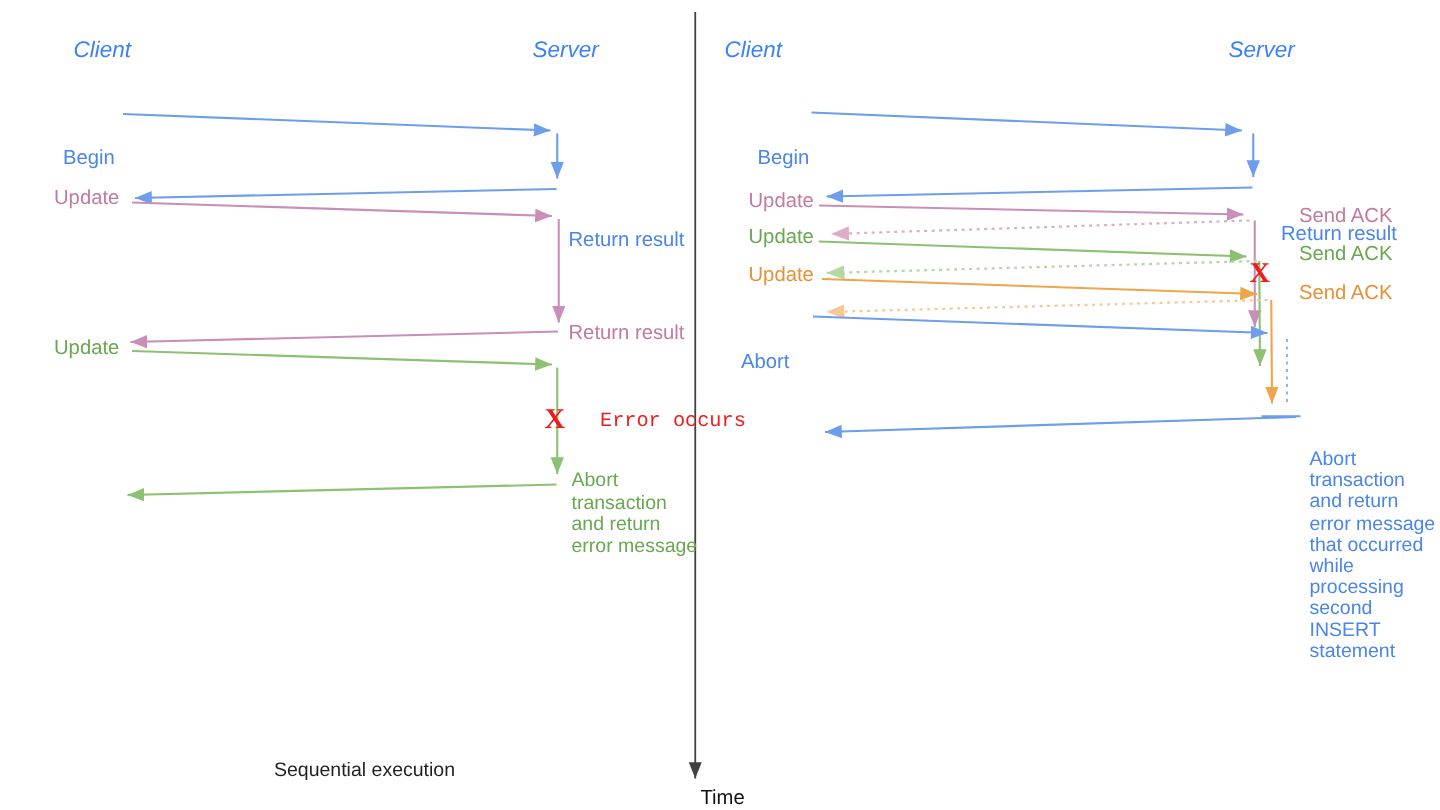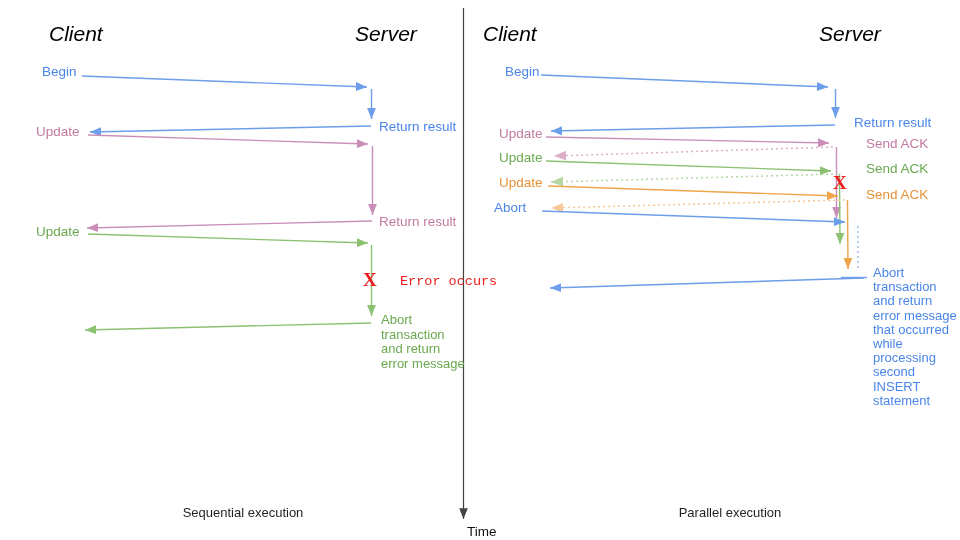--- a/index.html
+++ b/index.html
@@ -2,22 +2,22 @@
 <html><head>
 <meta charset="utf-8">
 <style>
   html,body{margin:0;padding:0;background:#ffffff;}
   .stage{
     position:relative;width:960px;height:540px;background:#ffffff;overflow:hidden;
     font-family:"Liberation Sans","DejaVu Sans",sans-serif;
   }
   .stage svg{position:absolute;left:0;top:0;}
   .lbl{position:absolute;white-space:nowrap;font-size:13.5px;line-height:15px;}
-  .hdr{font-style:italic;font-size:21px;color:#000000;}
-  .t-blue{color:#4a86e8;}
+  .hdr{font-style:italic;font-size:15px;color:#3b82f6;}
+  .t-blue{color:#4a86e8;margin-top:33px;}
   .t-pink{color:#c27ba0;}
   .t-green{color:#6aa84f;}
   .t-orange{color:#e69138;}
   .t-red{color:#ee1c1c;}
   .t-dark{color:#1f1f1f;}
   .note{white-space:pre-line;font-size:13px;}
   .xmark{font-weight:bold;font-size:19px;line-height:19px;font-family:"Liberation Serif","DejaVu Serif",serif;}
   .caption{font-size:13px;text-align:center;}
   .timelbl{font-size:13.5px;color:#111111;}
 </style>
@@ -132,17 +132,16 @@
 transaction
 and return
 error message
 that occurred
 while
 processing
 second
 INSERT
 statement</span>
 
-  <span class="lbl t-dark caption" style="left:655px;top:505px;width:150px;">Parallel execution</span>
 
   <span class="lbl timelbl" style="left:448px;top:524px;margin-left:19px;">Time</span>
 
 </div>
 
 </body></html>

